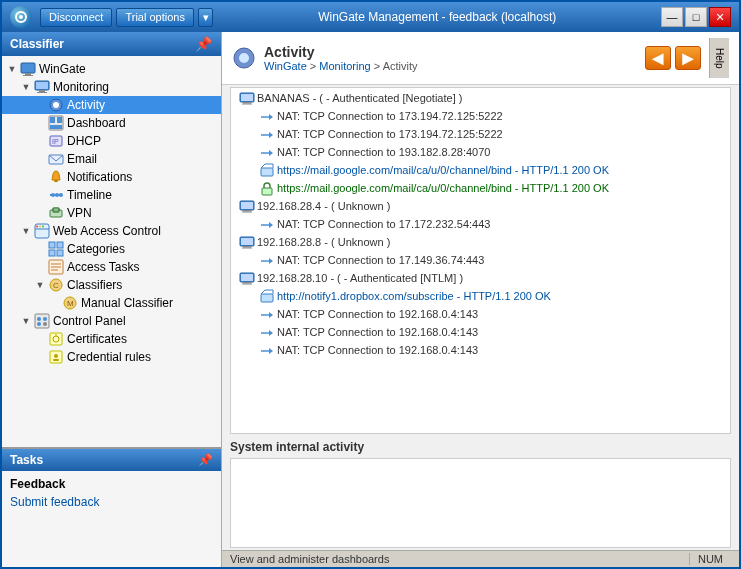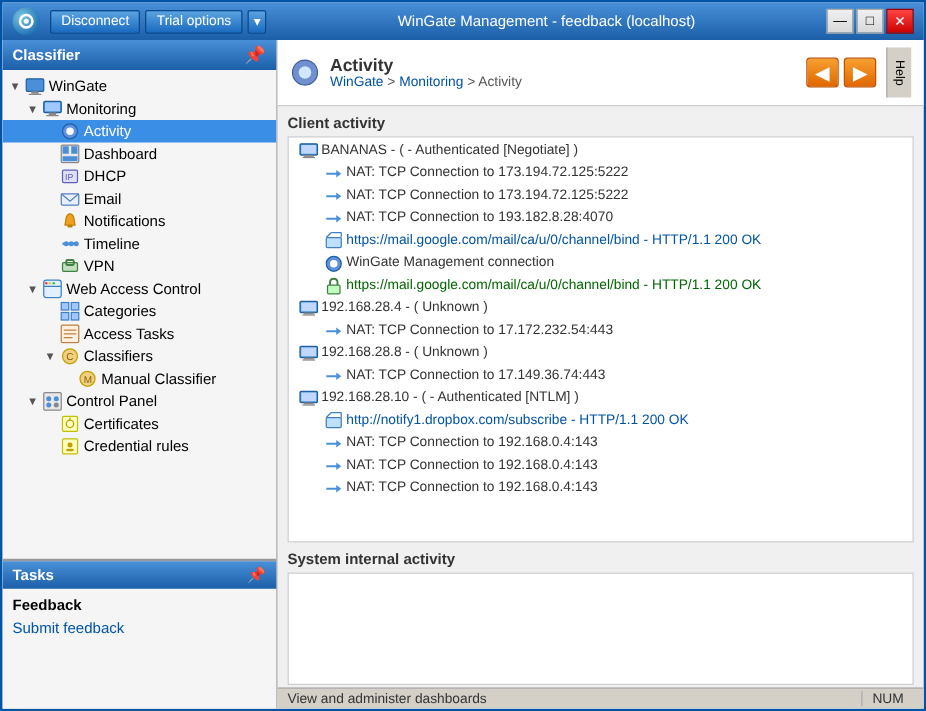--- a/index.html
+++ b/index.html
@@ -348,21 +348,20 @@
             <span>Activity</span>
           </div>
         </div>
         <div class="nav-buttons">
           <div class="nav-btn">◀</div>
           <div class="nav-btn">▶</div>
         </div>
         <div style="width:20px; background:#d4d0c8; border-left:1px solid #aaa; height:40px; display:flex; align-items:center; justify-content:center; cursor:pointer; font-size:10px; writing-mode:vertical-lr;">Help</div>
       </div>
 
-      <div class="activity-section">Client activity</div>
       <div class="activity-content" style="flex:1; min-height:0; overflow-y:auto;">
 
         <div class="activity-item">
           <span class="item-icon">
               <svg width="16" height="16" viewBox="0 0 16 16">
                 <rect x="1" y="2" width="14" height="9" rx="1" fill="#4a90d9" stroke="#2060a0" stroke-width="1"></rect>
                 <rect x="4" y="11" width="8" height="1.5" fill="#888"></rect>
                 <rect x="3" y="12.5" width="10" height="1" fill="#888"></rect>
                 <rect x="2" y="3" width="12" height="7" fill="#c0d8ff"></rect>
               </svg>
@@ -400,29 +399,20 @@
         <div class="activity-item" style="padding-left:20px;">
           <span class="item-icon">
               <svg width="16" height="16" viewBox="0 0 16 16">
                 <rect x="2" y="5" width="12" height="8" rx="1" fill="#c0e0ff" stroke="#4080c0" stroke-width="1"></rect>
                 <line x1="2" y1="5" x2="6" y2="1" stroke="#4080c0" stroke-width="1"></line>
                 <line x1="14" y1="5" x2="14" y2="1" stroke="#4080c0" stroke-width="1"></line>
                 <line x1="6" y1="1" x2="14" y2="1" stroke="#4080c0" stroke-width="1"></line>
               </svg>
             </span>
           <span class="item-text link">https://mail.google.com/mail/ca/u/0/channel/bind - HTTP/1.1 200 OK</span>
-        </div>
-        <div class="activity-item" style="padding-left:20px;">
-          <span class="item-icon">
-              <svg width="16" height="16" viewBox="0 0 16 16">
-                <circle cx="8" cy="8" r="6" fill="#6090e0" stroke="#2060a0" stroke-width="1"></circle>
-                <circle cx="8" cy="8" r="3" fill="white"></circle>
-              </svg>
-            </span>
-          <span class="item-text">WinGate Management connection</span>
         </div>
         <div class="activity-item" style="padding-left:20px;">
           <span class="item-icon">
               <svg width="16" height="16" viewBox="0 0 16 16">
                 <rect x="3" y="7" width="10" height="7" rx="1" fill="#c0ffc0" stroke="#408040" stroke-width="1"></rect>
                 <path d="M5 7 V5 Q5 2 8 2 Q11 2 11 5 V7" fill="none" stroke="#408040" stroke-width="1.5"></path>
               </svg>
             </span>
           <span class="item-text secure">https://mail.google.com/mail/ca/u/0/channel/bind - HTTP/1.1 200 OK</span>
         </div>

